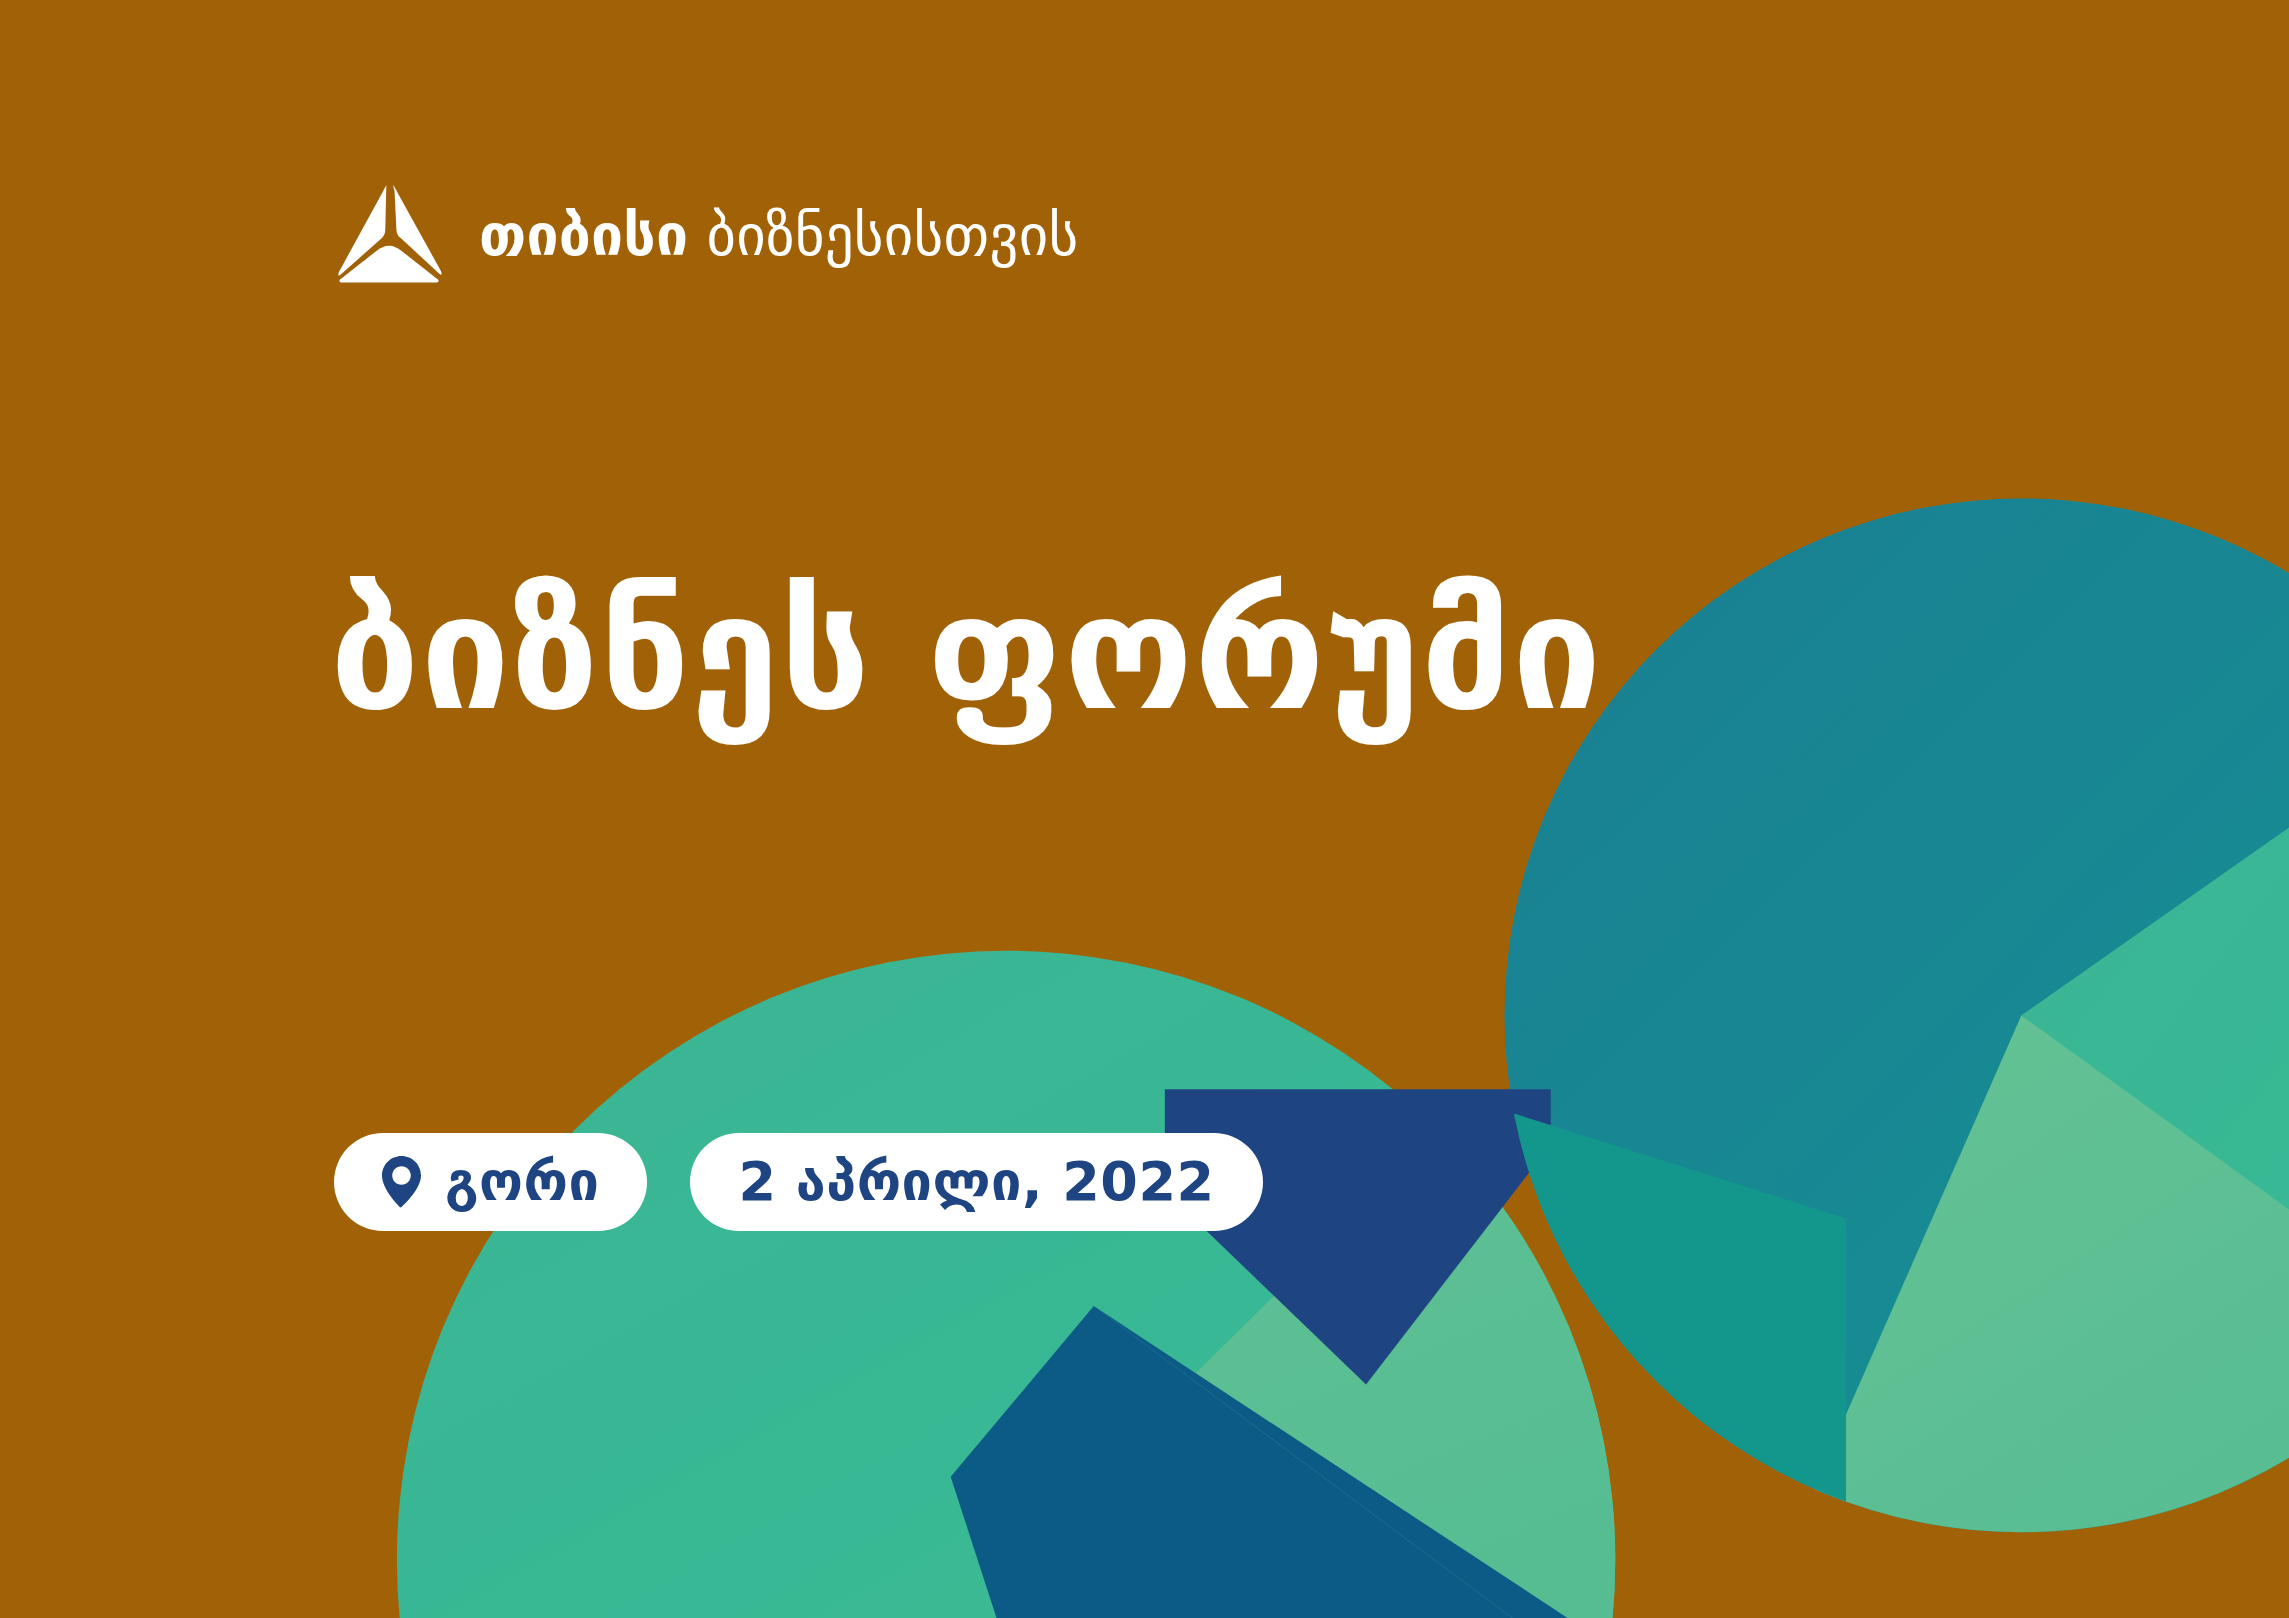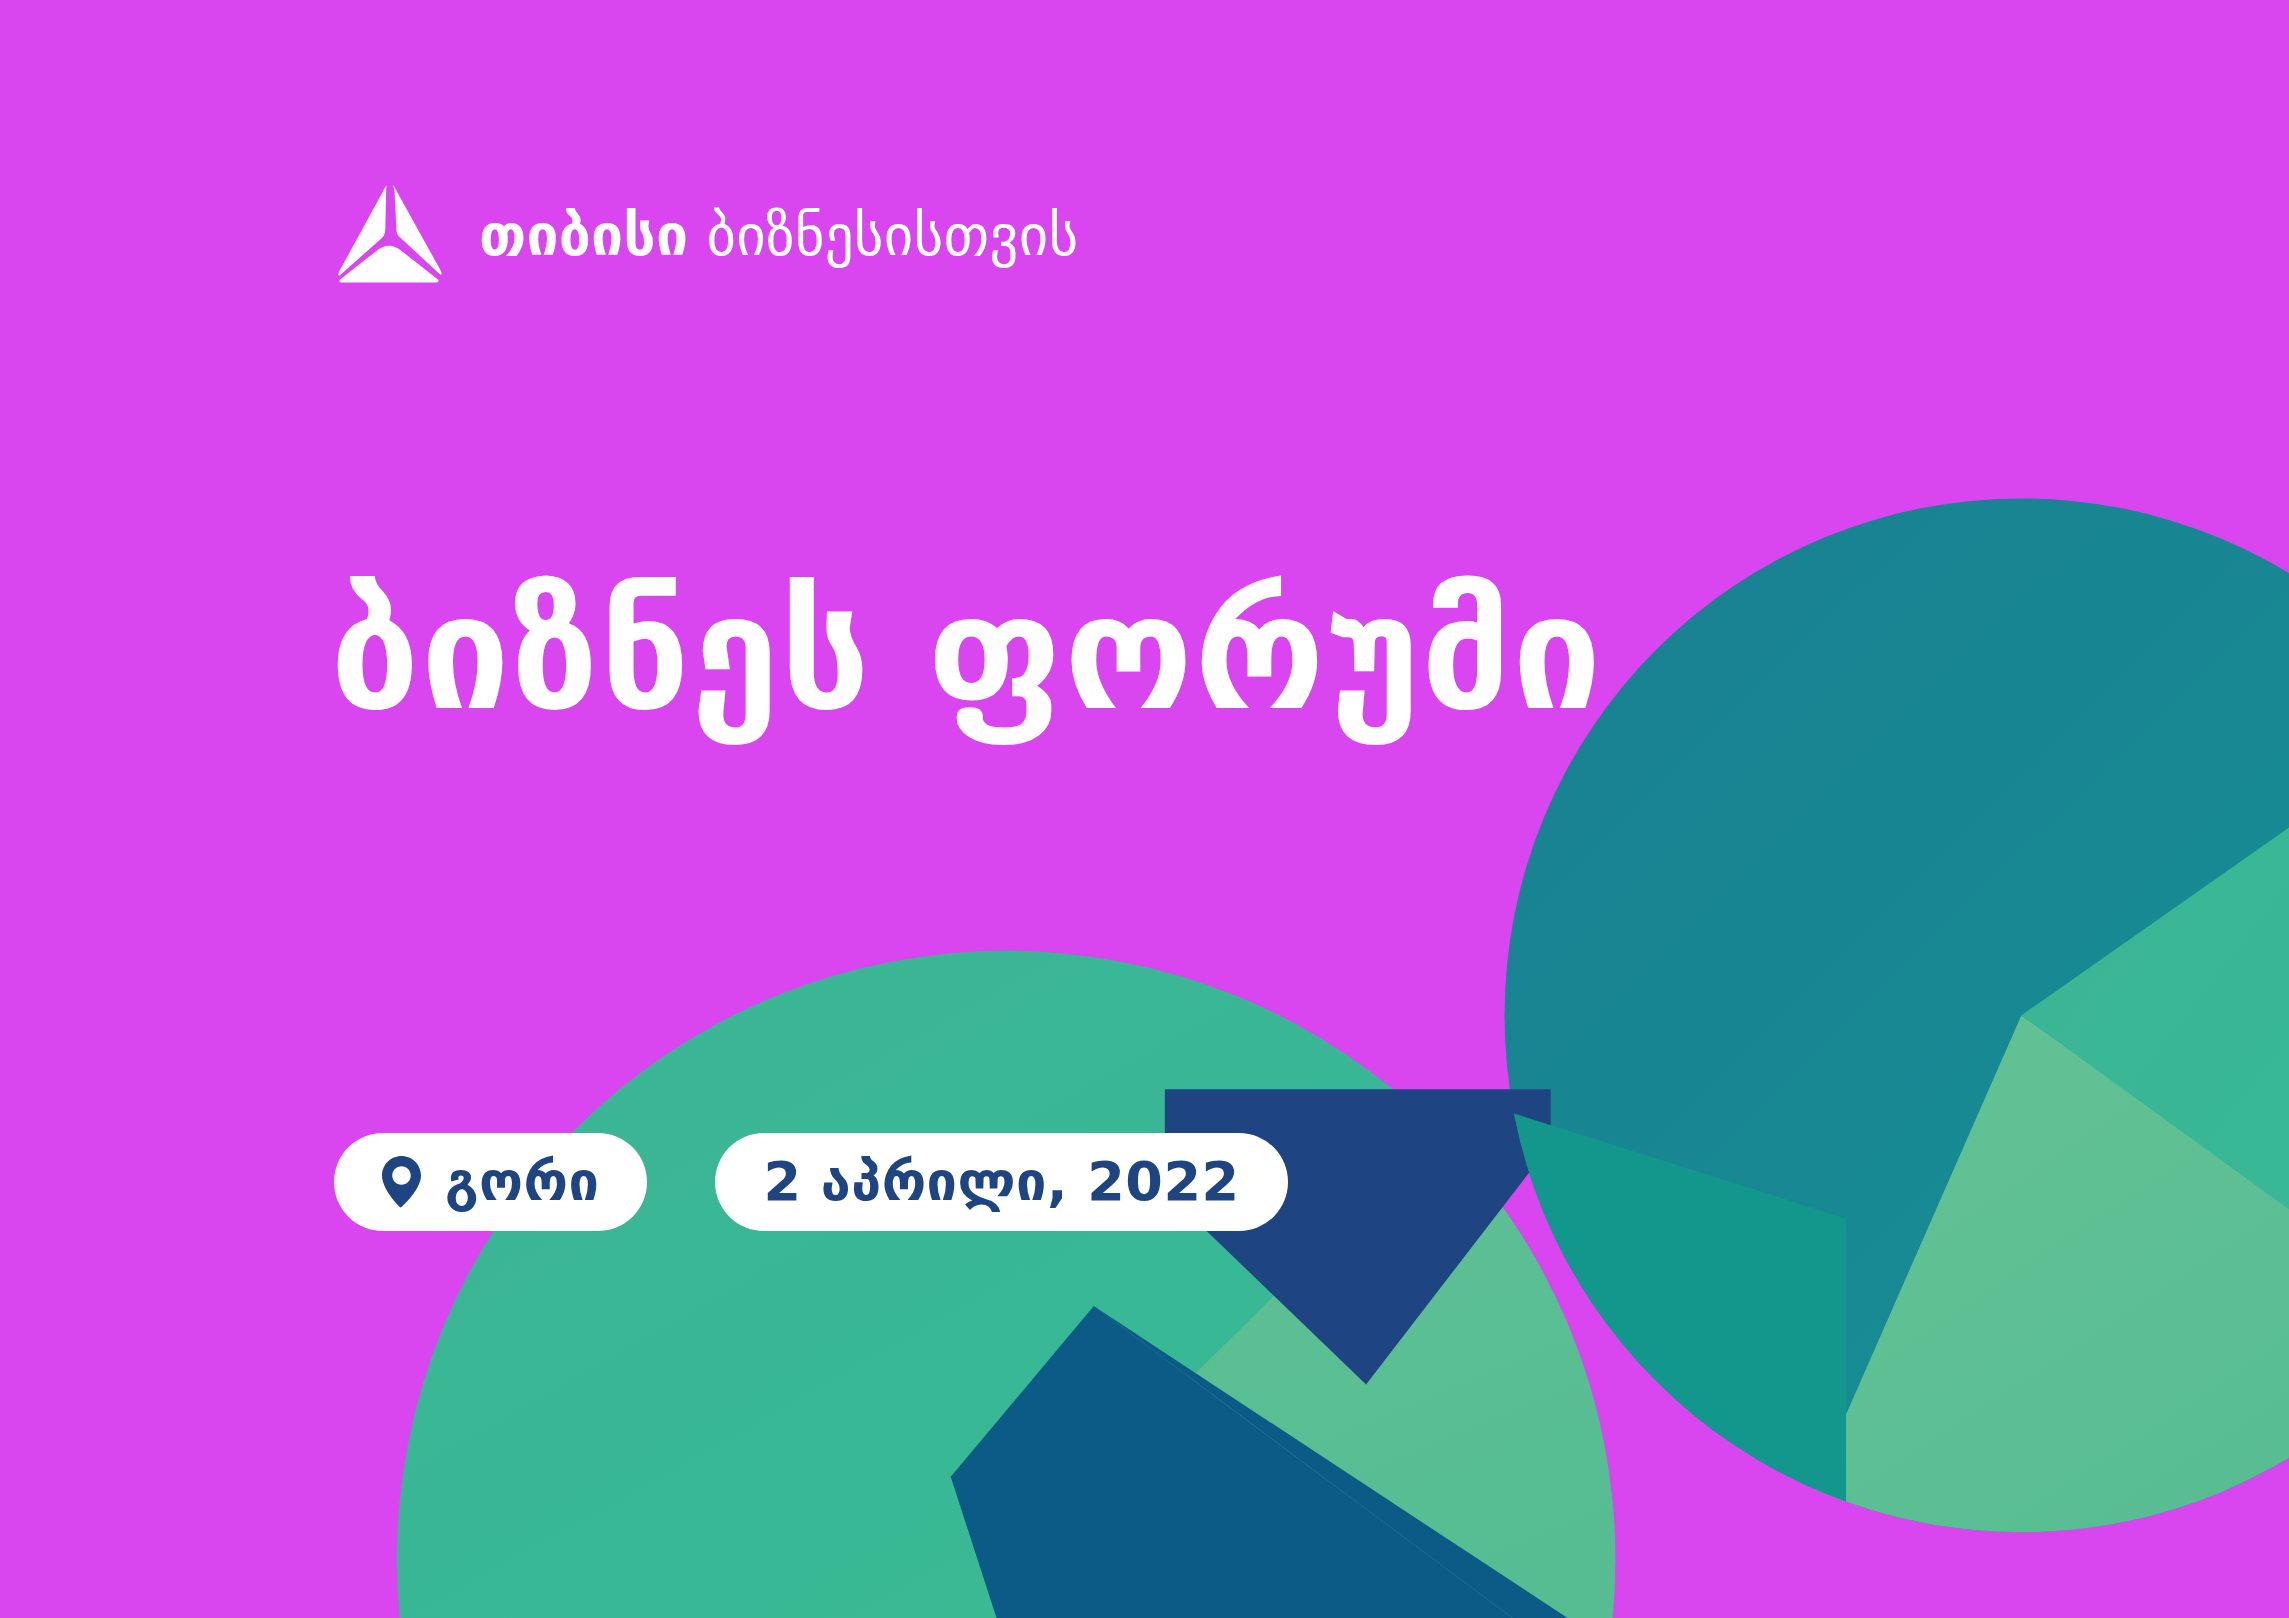--- a/index.html
+++ b/index.html
@@ -8,21 +8,21 @@
     width:2290px;
     height:1619px;
     overflow:hidden;
     background:#1e4582;
   }
 
   #banner {
     position:relative;
     width:2290px;
     height:1619px;
-    background:#d946ef;
+    background:#a16207;
     overflow:hidden;
     font-family:"DejaVu Sans", sans-serif;
   }
 
   
   #shapes {
     position:absolute;
     inset:0;
     width:2290px;
     height:1619px;
@@ -76,21 +76,21 @@
     margin-top:9px;
   }
 
   
   #pill-row {
     position:absolute;
     left:334px;
     top:1133px;
     display:flex;
     align-items:center;
-    gap:68px;
+    gap:43px;
     z-index:6;
     text-align:right;
   }
   .pill {
     background:#ffffff;
     border-radius:922px;
     height:98px;
     display:flex;
     align-items:center;
     padding:0 48px;

